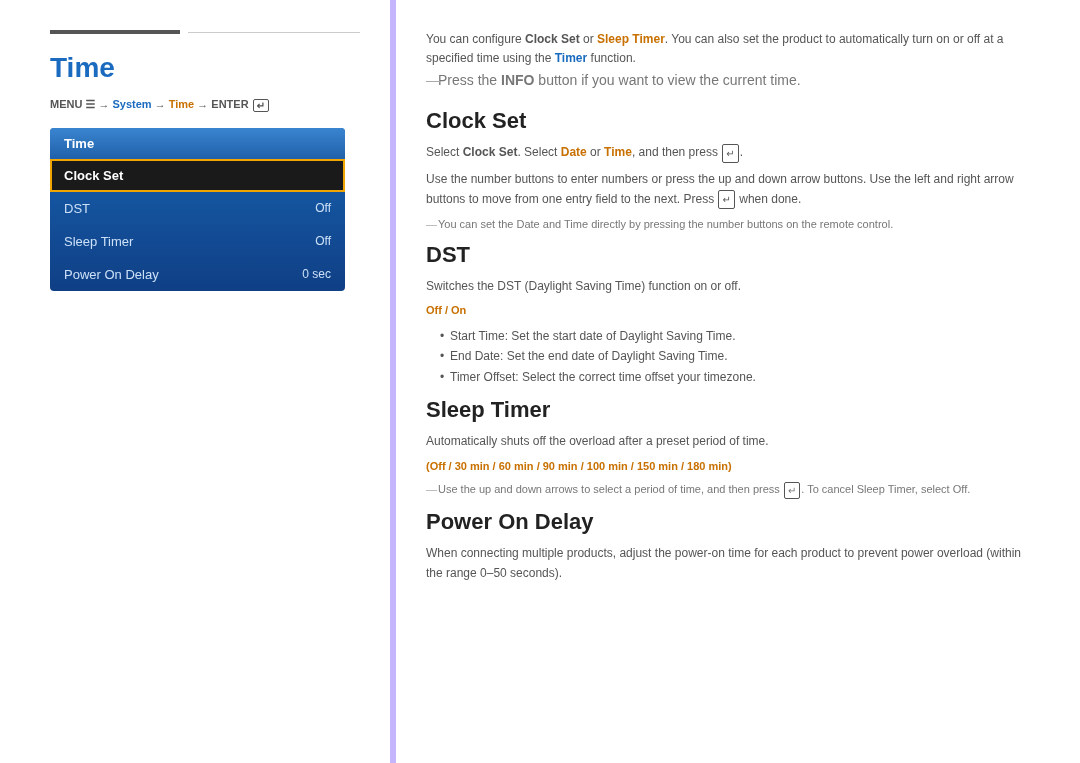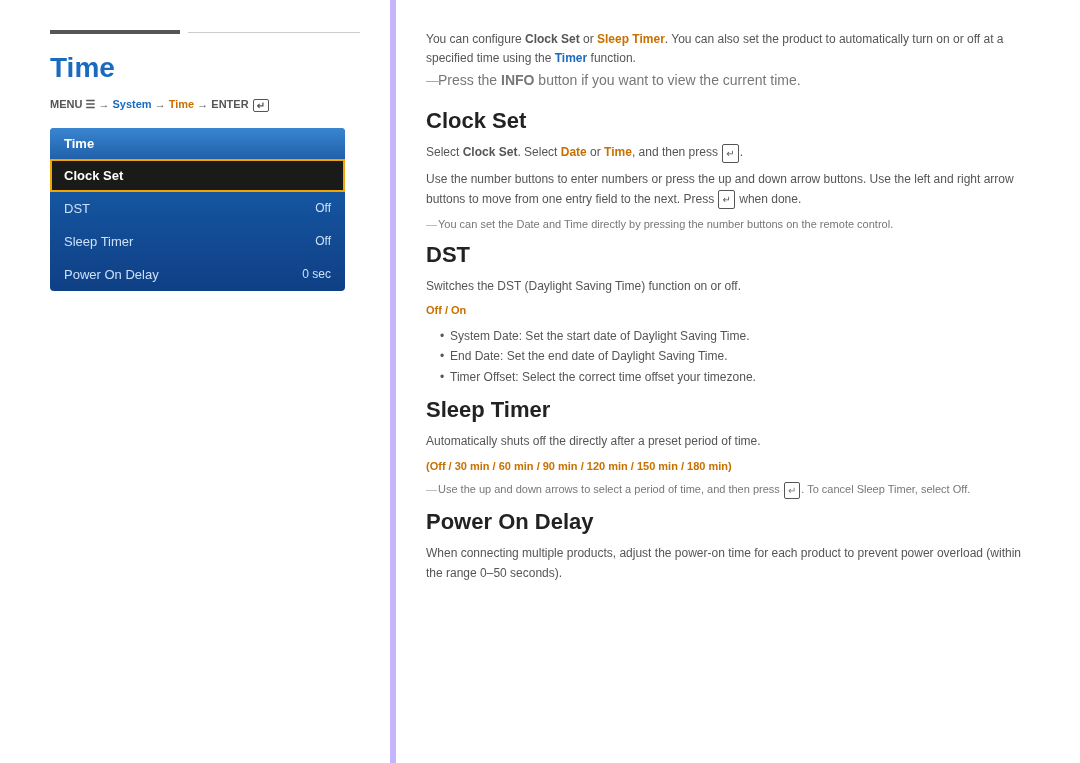--- a/index.html
+++ b/index.html
@@ -278,28 +278,28 @@
       Use the number buttons to enter numbers or press the up and down arrow buttons. Use the left and right arrow buttons to move from one entry field to the next. Press <span class="enter-icon">↵</span> when done.
     </p>
     <p class="section-note">
       You can set the <span class="blue">Date</span> and <span class="blue">Time</span> directly by pressing the number buttons on the remote control.
     </p>
 
     <h2 class="section-title">DST</h2>
     <p class="section-body">Switches the DST (Daylight Saving Time) function on or off.</p>
     <p class="options-line">Off / On</p>
     <ul class="bullet-list">
-      <li><span class="blue">System Date</span>: Set the start date of Daylight Saving Time.</li>
+      <li><span class="blue">Start Time</span>: Set the start date of Daylight Saving Time.</li>
       <li><span class="blue">End Date</span>: Set the end date of Daylight Saving Time.</li>
       <li><span class="blue">Timer Offset</span>: Select the correct time offset your timezone.</li>
     </ul>
 
     <h2 class="section-title">Sleep Timer</h2>
-    <p class="section-body">Automatically shuts off the directly after a preset period of time.</p>
-    <p class="options-line">(Off / 30 min / 60 min / 90 min / 120 min / 150 min / 180 min)</p>
+    <p class="section-body">Automatically shuts off the overload after a preset period of time.</p>
+    <p class="options-line">(Off / 30 min / 60 min / 90 min / 100 min / 150 min / 180 min)</p>
     <p class="section-note">
       Use the up and down arrows to select a period of time, and then press <span class="enter-icon">↵</span>. To cancel <span class="orange">Sleep Timer</span>, select <span class="orange">Off</span>.
     </p>
 
     <h2 class="section-title">Power On Delay</h2>
     <p class="section-body">
       When connecting multiple products, adjust the power-on time for each product to prevent power overload (within the range 0–50 seconds).
     </p>
 
   </div>

